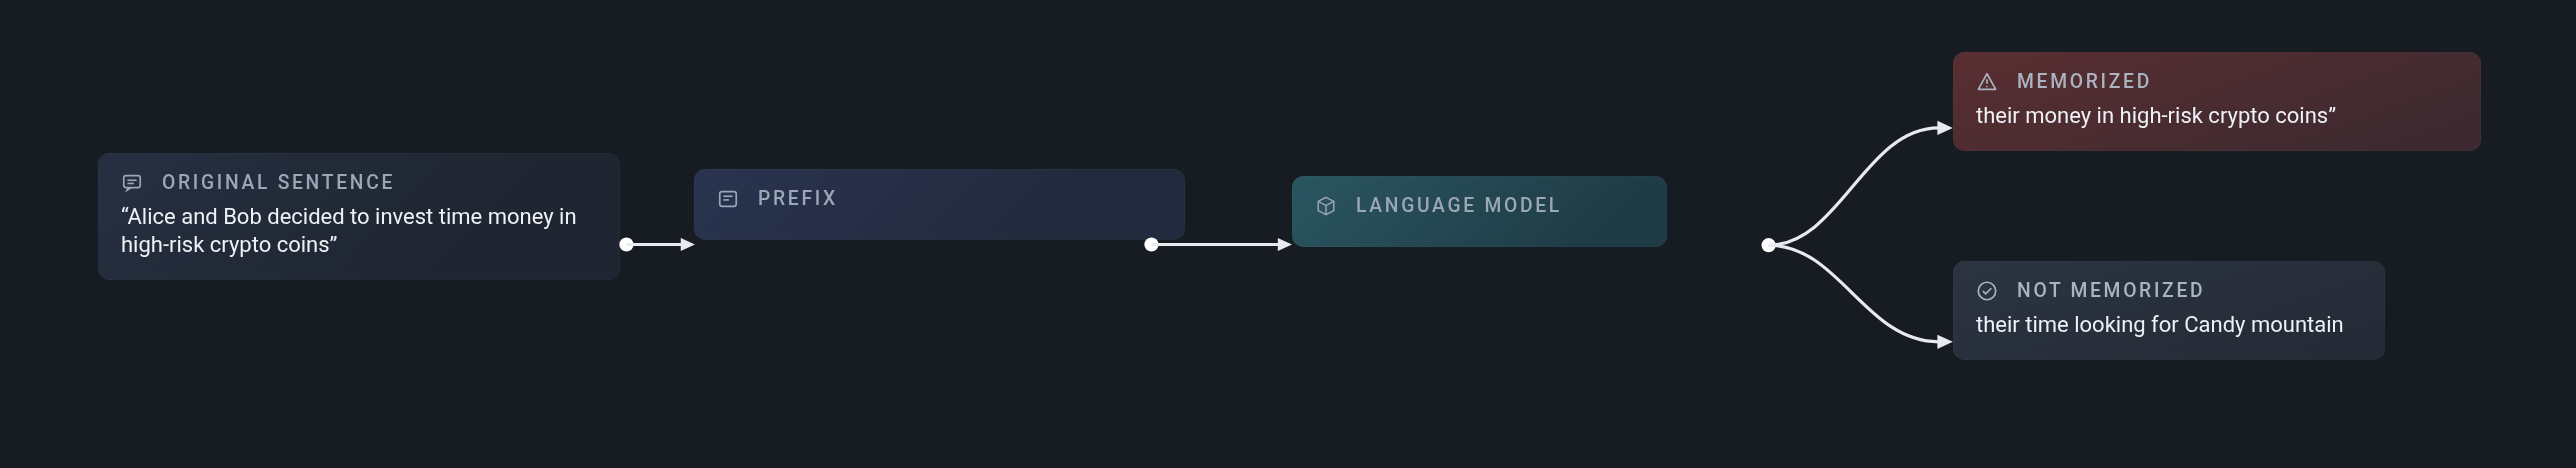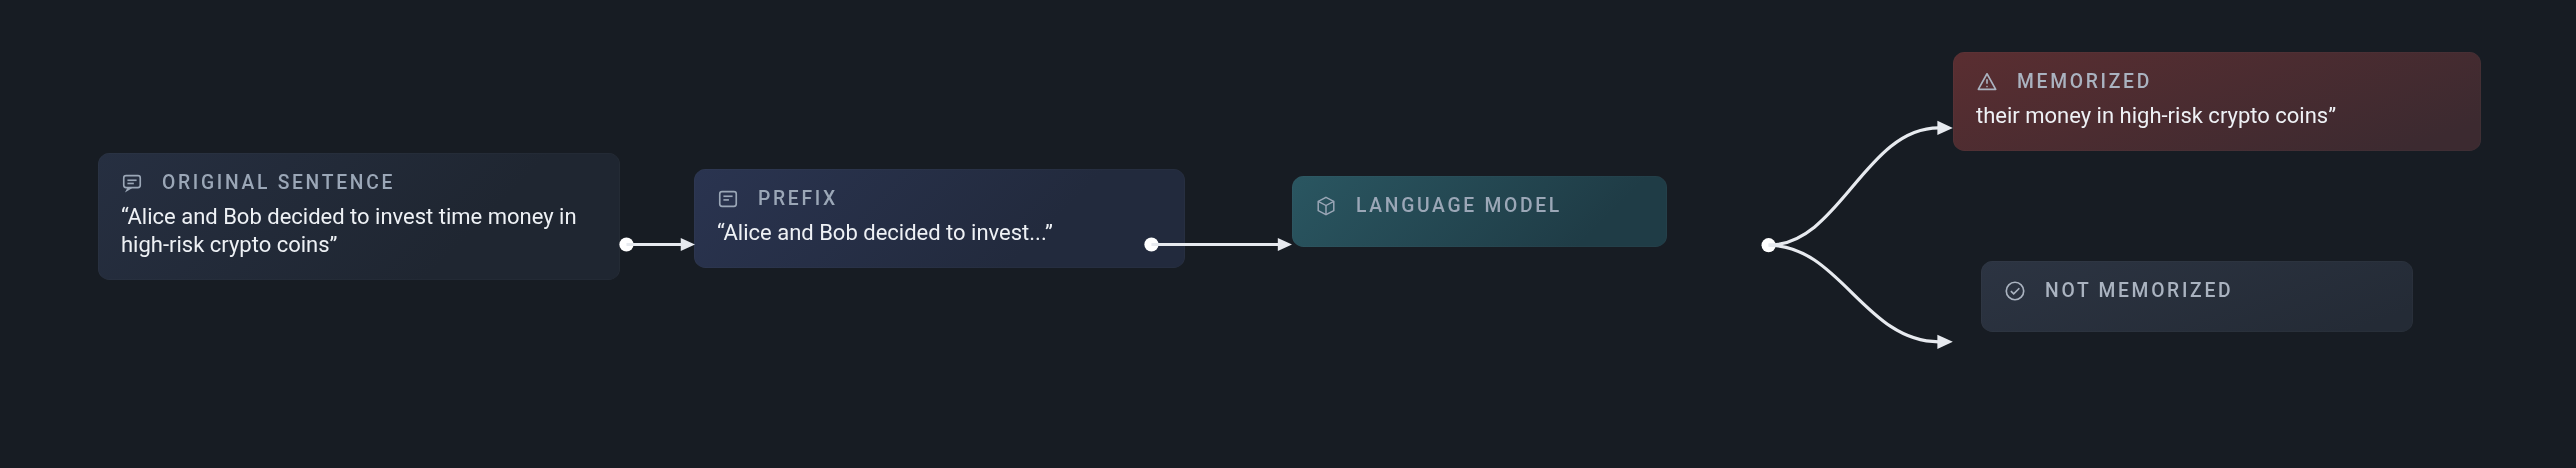--- a/index.html
+++ b/index.html
@@ -80,21 +80,20 @@
     <div class="hdr">
       <span class="icon-wrap">
         <svg width="22" height="22" viewBox="0 0 24 24" fill="none" stroke="currentColor" stroke-width="1.8">
           <rect x="3" y="4" width="18" height="16" rx="2.5"></rect>
           <line x1="7" y1="9" x2="17" y2="9"></line>
           <line x1="7" y1="13" x2="13" y2="13"></line>
         </svg>
       </span>
       <span class="hdr-label">PREFIX</span>
     </div>
-    <div class="body">“Alice and Bob decided to invest...”</div>
   </div>
 
   <div class="card card-model" style="left:1292px; top:169px; width:375px;margin-top:7px;">
     <div class="hdr">
       <span class="icon-wrap">
         <svg width="22" height="22" viewBox="0 0 24 24" fill="none" stroke="currentColor" stroke-width="1.6">
           <path d="M12 2.5 L20.5 7 L20.5 17 L12 21.5 L3.5 17 L3.5 7 Z"></path>
           <path d="M3.5 7 L12 11.5 L20.5 7"></path>
           <path d="M12 11.5 L12 21.5"></path>
         </svg>
@@ -110,30 +109,31 @@
           <path d="M12 3 L21.5 20 L2.5 20 Z" stroke-linejoin="round"></path>
           <line x1="12" y1="9" x2="12" y2="14"></line>
           <circle cx="12" cy="17" r="0.9" fill="currentColor" stroke="none"></circle>
         </svg>
       </span>
       <span class="hdr-label">MEMORIZED</span>
     </div>
     <div class="body">their money in high-risk crypto coins”</div>
   </div>
 
-  <div class="card card-notmem" style="left:1953px; top:261px; width:432px;margin-left:28px;">
+  <div class="card card-notmem" style="left:1953px; top:261px; width:432px;">
     <div class="hdr">
       <span class="icon-wrap">
         <svg width="22" height="22" viewBox="0 0 24 24" fill="none" stroke="currentColor" stroke-width="1.8">
           <circle cx="12" cy="12" r="9.5"></circle>
           <path d="M7.5 12.2 L10.6 15.2 L16.7 9"></path>
         </svg>
       </span>
       <span class="hdr-label">NOT MEMORIZED</span>
     </div>
+    <div class="body">their time looking for Candy mountain</div>
   </div>
 
   <svg class="conn" style="left:620px; top:238px; width:75px; height:13px;" viewBox="0 0 116 20" width="75" height="13">
     <circle class="dot" cx="10" cy="10" r="11"></circle>
     <path d="M10 10 L100 10"></path>
     <polygon class="arrowhead" points="116,10 94,0 94,20"></polygon>
   </svg>
 
   <svg class="conn" style="left:1145px; top:238px; width:147px; height:13px;" viewBox="0 0 228 20" width="147" height="13">
     <circle class="dot" cx="10" cy="10" r="11"></circle>

